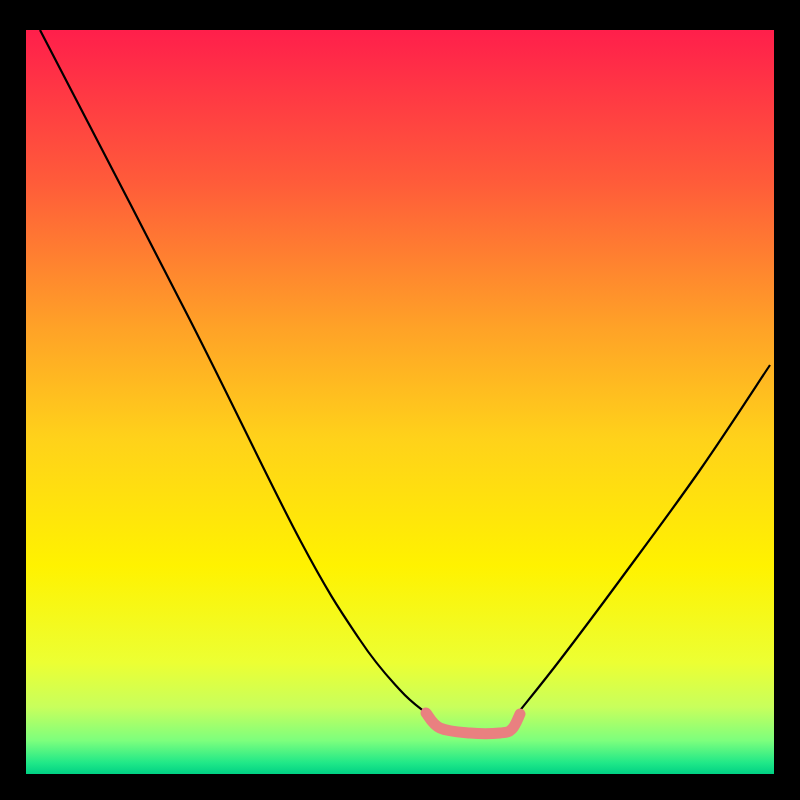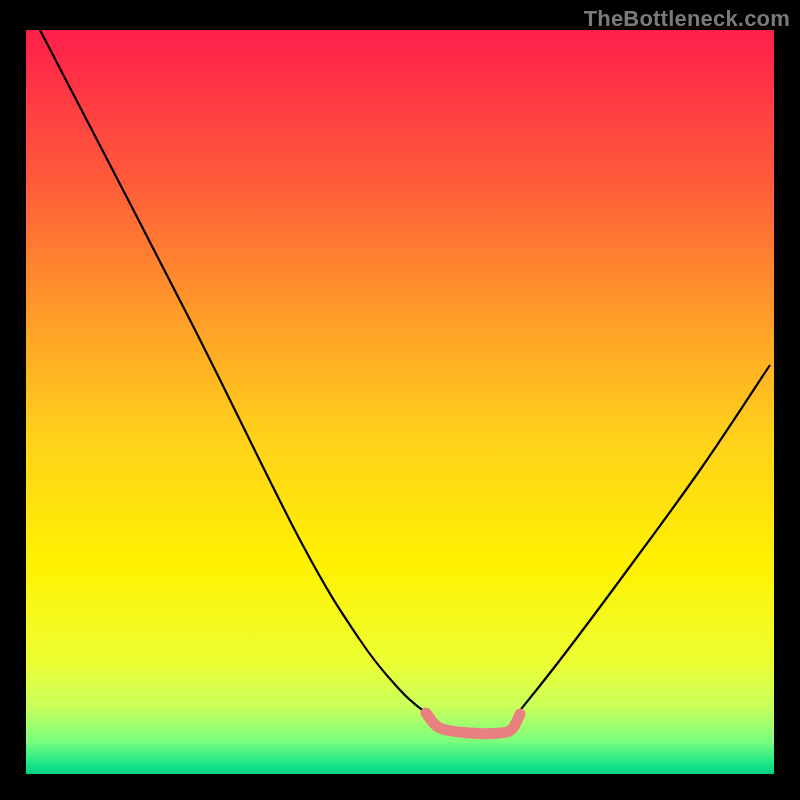--- a/index.html
+++ b/index.html
@@ -52,14 +52,13 @@
           <stop offset="100%" stop-color="#00d184"></stop>
         </linearGradient>
     </defs>
     <rect id="plot-bg" fill="url(#bg-grad)" x="26" y="30" width="748" height="744"></rect>
     <g id="series-group">
         <path d="M 40 30 C 67 82.19999999999999, 143.2 228.2, 190 320 C 236.8 411.8, 269.4 482.4, 300 540 C 330.6 597.6, 342 613, 360 640 C 378 667, 388.12 676.86, 400 690 C 411.88 703.14, 421.32 708.86, 426 713" fill="none" stroke="#000000" stroke-width="2.2" stroke-linecap="butt" stroke-linejoin="round"></path>
         <path d="M 518 713 C 525.56 703.46, 541.64 683.94, 560 660 C 578.36 636.06, 594.8 614.2, 620 580 C 645.2 545.8, 673 508.7, 700 470 C 727 431.3, 757.4 383.9, 770 365" fill="none" stroke="#000000" stroke-width="2.2" stroke-linecap="butt" stroke-linejoin="round"></path>
         <path d="M 426 713 C 428.52 715.7, 432.08 724.4, 440 728 C 447.92 731.6, 459.2 732.1, 470 733 C 480.8 733.9, 492.44 733.72, 500 733 C 507.56 732.28, 508.4 732.42, 512 729 C 515.6 725.58, 518.56 716.7, 520 714" fill="none" stroke="#e98080" stroke-width="11" stroke-linecap="round" stroke-linejoin="round"></path>
       </g>
   </svg>
-  <div class="watermark">TheBottleneck.com</div>
 </div>
 
 </body></html>

